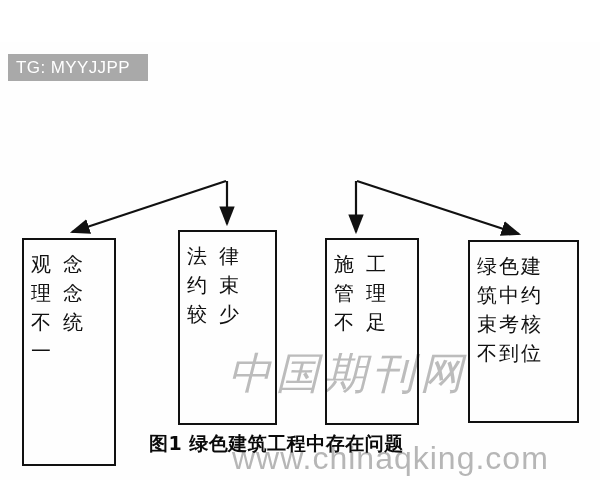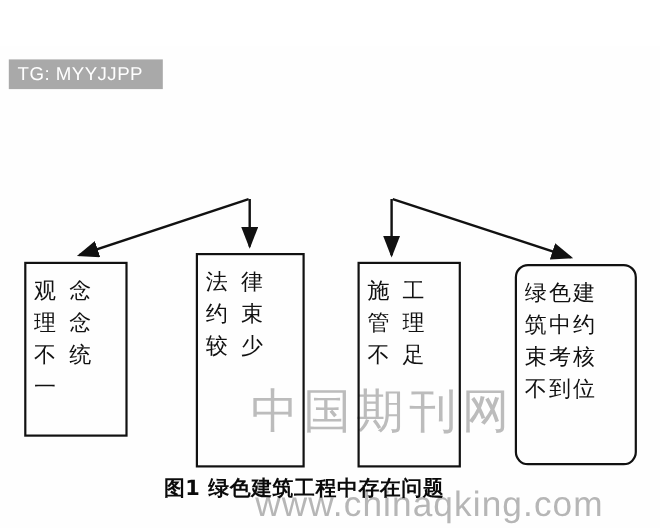--- a/index.html
+++ b/index.html
@@ -70,24 +70,24 @@
   .node-leaf .node-text {
     display: block;
     padding: 10px 7px 0 7px;
     font-size: 20px;
     line-height: 1.45;
     color: #111111;
     text-align: left;
     font-family: "DejaVu Sans", sans-serif;
   }
 
-  .leaf-1 { left: 22px;  top: 196px; width: 94px;  height: 159px; }
+  .leaf-1 { left: 22px;  top: 196px; width: 94px;  height: 228px; }
   .leaf-2 { left: 178px; top: 188px; width: 99px;  height: 195px; }
   .leaf-3 { left: 325px; top: 196px; width: 94px;  height: 187px; }
-  .leaf-4 { left: 468px; top: 198px; width: 111px; height: 183px; border-radius: 12px; }
+  .leaf-4 { left: 468px; top: 198px; width: 111px; height: 183px; }
 
   .leaf-1 .node-text,
   .leaf-2 .node-text,
   .leaf-3 .node-text { letter-spacing: 12px; }
   .leaf-4 .node-text { letter-spacing: 2px; }
 
   
   .connectors {
     position: absolute;
     left: 0;
@@ -115,20 +115,21 @@
   .wm-cn {
     position: absolute;
     left: 228px;
     top: 303px;
     font-size: 43px;
     color: #bcbcbc;
     letter-spacing: 5px;
     white-space: nowrap;
     z-index: 2;
     font-family: "DejaVu Serif", "Liberation Serif", serif;
+    font-style: italic;
   }
   .wm-url {
     position: absolute;
     left: 232px;
     top: 398px;
     font-size: 32px;
     color: #b6b6b6;
     letter-spacing: 1px;
     white-space: nowrap;
     z-index: 5;

